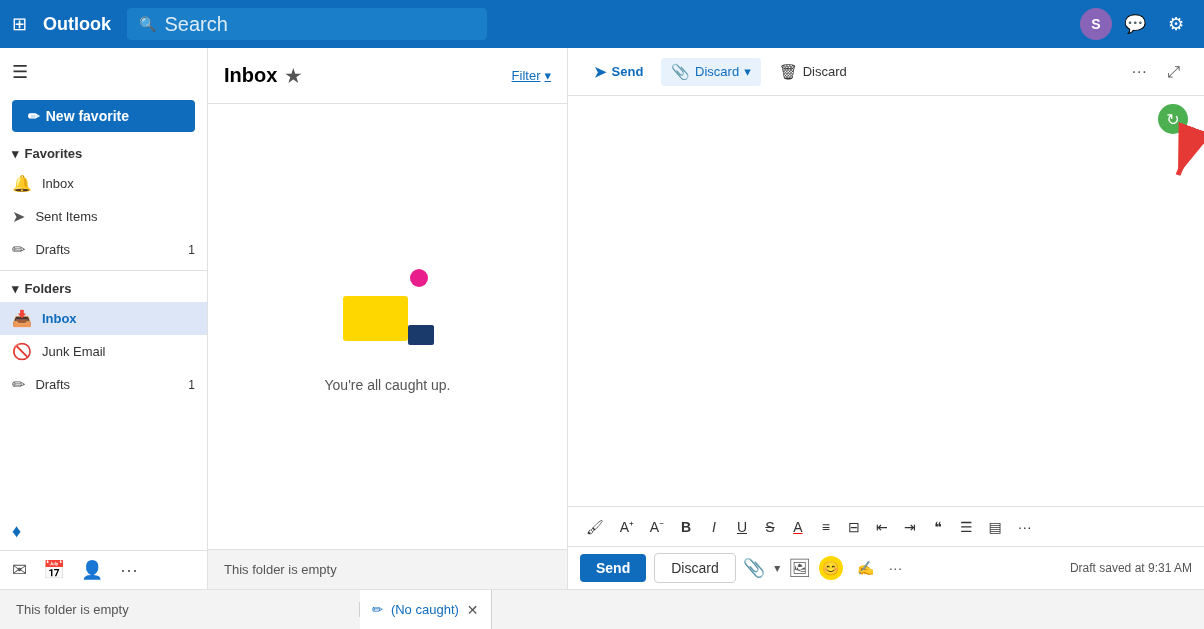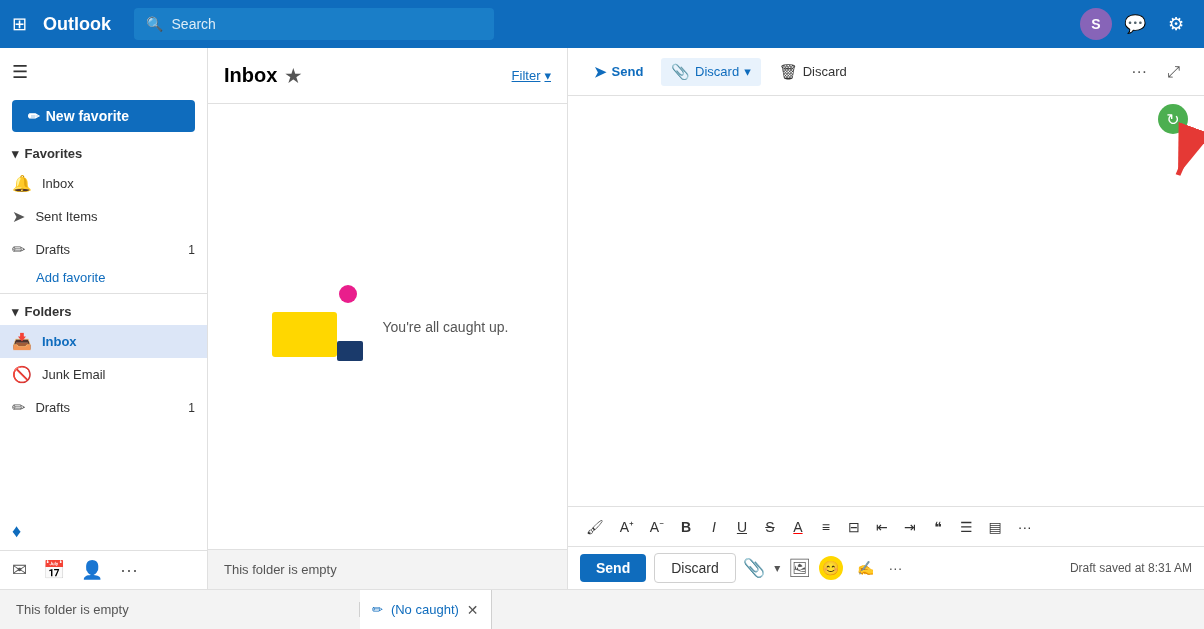--- a/index.html
+++ b/index.html
@@ -3,27 +3,27 @@
   <meta charset="utf-8">
   <style>
     * { box-sizing: border-box; margin: 0; padding: 0; font-family: 'Segoe UI', sans-serif; }
     body { display: flex; flex-direction: column; height: 629px; width: 1204px; overflow: hidden; background: #f3f3f3; }
 
     
     .top-bar {
       display: flex; align-items: center; background: #0F6CBD; height: 48px; padding: 0 12px; gap: 12px; flex-shrink: 0;
     }
     .grid-icon { color: white; font-size: 18px; cursor: pointer; margin-right: 4px; }
-    .app-title { color: white; font-size: 18px; font-weight: 600; margin-right: 11px; }
+    .app-title { color: white; font-size: 18px; font-weight: 600; margin-right: 4px; }
     .search-bar {
       display: flex; align-items: center; background: #1a7ec8; border-radius: 4px;
       padding: 0 12px; height: 32px; width: 360px; gap: 8px;
     }
     .search-bar input {
-      background: transparent; border: none; outline: none; color: white; font-size: 14px; width: 100%;
+      background: transparent; border: none; outline: none; color: white; font-size: 20px; width: 100%;
     }
     .search-bar input::placeholder { color: rgba(255,255,255,0.85); }
     .search-icon-top { color: rgba(255,255,255,0.85); font-size: 14px; }
     .top-right-icons { margin-left: auto; display: flex; align-items: center; gap: 8px; }
     .top-right-icon { width: 32px; height: 32px; display: flex; align-items: center; justify-content: center; cursor: pointer; }
     .avatar-s { width: 32px; height: 32px; border-radius: 50%; background: #8764B8; display: flex; align-items: center; justify-content: center; color: white; font-size: 14px; font-weight: 600; }
 
     
     .main-layout { display: flex; flex: 1; overflow: hidden; }
 
@@ -60,21 +60,21 @@
     
     .email-list-panel {
       width: 360px; background: white; border-right: 1px solid #e0e0e0; display: flex; flex-direction: column; flex-shrink: 0;
     }
     .email-list-header {
       display: flex; align-items: center; justify-content: space-between; padding: 12px 16px; border-bottom: 1px solid #e0e0e0; height: 56px;
     }
     .inbox-title { display: flex; align-items: center; gap: 8px; font-size: 20px; font-weight: 700; }
     .star-icon { color: #555; font-size: 18px; }
     .filter-btn { color: #0F6CBD; font-size: 13px; cursor: pointer; display: flex; align-items: center; gap: 4px; text-decoration: underline; }
-    .email-list-body { flex: 1; display: flex; align-items: center; justify-content: center; flex-direction: row; gap: 16px; }
+    .email-list-body { flex: 1; display: flex; align-items: center; justify-content: center; flex-direction: column; gap: 16px; }
     .caught-up-illustration { position: relative; width: 100px; height: 100px; }
     .caught-up-text { font-size: 14px; color: #555; }
     .email-list-footer { border-top: 1px solid #e0e0e0; height: 40px; display: flex; align-items: center; padding: 0 16px; background: #f3f3f3; }
     .folder-empty-text { font-size: 13px; color: #555; }
 
     
     .compose-pane {
       flex: 1; display: flex; flex-direction: column; background: white; position: relative;
     }
     .compose-toolbar {
@@ -189,21 +189,20 @@
     <div class="sidebar-item">
       <span class="si-icon">➤</span>
       <span>Sent Items</span>
     </div>
     <div class="sidebar-item">
       <span class="si-icon">✏</span>
       <span>Drafts</span>
       <span class="badge">1</span>
     </div>
 
-    <div class="add-favorite">Add favorite</div>
 
     <hr class="sidebar-divider">
 
     <div class="sidebar-section-header">
       <span>▾</span>
       <span>Folders</span>
     </div>
 
     <div class="sidebar-item active">
       <span class="si-icon">📥</span>
@@ -318,21 +317,21 @@
 
     <div class="compose-bottom-bar">
       <button class="compose-send-btn">Send</button>
       <button class="compose-discard-btn">Discard</button>
       <span class="compose-attach-small">📎</span>
       <span class="compose-attach-dropdown">▾</span>
       <span class="compose-image-btn">🖼</span>
       <div class="compose-emoji-btn">😊</div>
       <span class="fmt-btn">✍</span>
       <span class="compose-more">···</span>
-      <span class="draft-saved">Draft saved at 8:31 AM</span>
+      <span class="draft-saved">Draft saved at 9:31 AM</span>
     </div>
   </div>
 </div>
 
 <div class="bottom-taskbar">
   <div class="bottom-folder-label">This folder is empty</div>
   <div class="bottom-subject-tab">
     <span>✏</span>
     <span>(No caught)</span>
     <span class="bottom-subject-close">✕</span>

